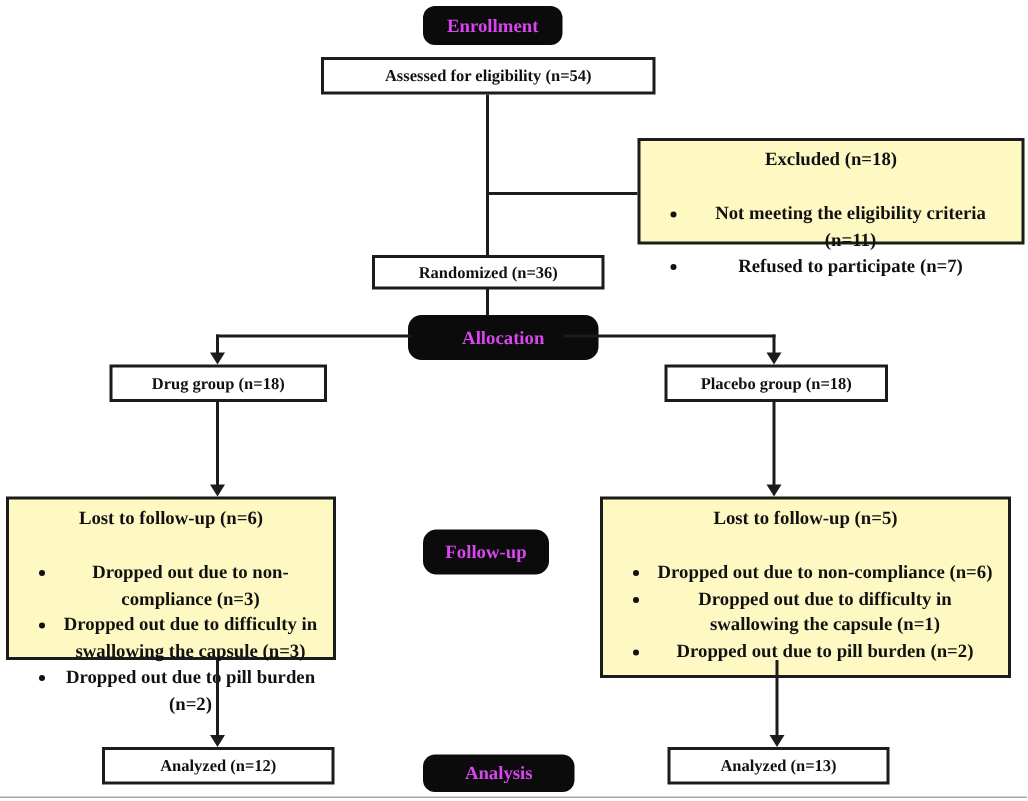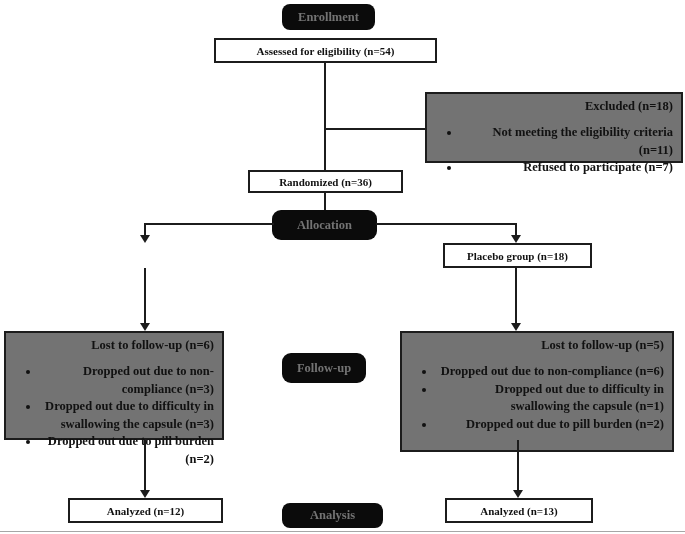--- a/index.html
+++ b/index.html
@@ -7,59 +7,60 @@
     position:relative; width:685px; height:534px; background:#ffffff;
     font-family:"Liberation Serif","DejaVu Serif",serif; font-weight:bold; color:#111;
     overflow:hidden;
   }
   .box {
     position:absolute; background:#ffffff; border:2px solid #1c1c1c;
     display:flex; align-items:center; justify-content:center;
     font-size:11px; text-align:center; box-sizing:border-box;
   }
   .listbox {
-    position:absolute; background:#737373; border:2px solid #1c1c1c;
-    box-sizing:border-box; font-size:12.5px; text-align:right;
+    position:absolute; background:#fef9c3; border:2px solid #1c1c1c;
+    box-sizing:border-box; font-size:12.5px; text-align:center;
     padding:5px 8px 4px 8px;
   }
   .listbox .title { display:block; }
-  .listbox ul { margin:10px 0 0 0; padding:0 0 0 26px; }
+  .listbox ul { margin:20px 0 0 0; padding:0 0 0 26px; }
   .listbox li { margin:0; padding:0; line-height:1.4; }
   .badge {
-    position:absolute; background:#0b0b0b; color:#737373;
+    position:absolute; background:#0b0b0b; color:#d946ef;
     display:flex; align-items:center; justify-content:center;
     font-size:12.5px; box-sizing:border-box; text-align:center;
   }
   .r8 { border-radius:8px; }
   .r9 { border-radius:9px; }
   .line { position:absolute; background:#1c1c1c; }
   .arrow {
     position:absolute; width:0; height:0;
     border-left:5px solid transparent; border-right:5px solid transparent;
     border-top:8px solid #1c1c1c;
   }
   .bottom-rule { position:absolute; left:0; top:531px; width:685px; height:1px; background:#a6a6a6; }
 </style>
 </head>
 <body>
 
 <div class="flow">
 
   <div class="badge r8" style="left:282px; top:4px; width:93px; height:26px;">Enrollment</div>
 
-  <div class="badge r9" style="left:272px; top:210px; width:105px; height:30px;">Allocation</div>
+  <div class="badge r9" style="left:272px; top:210px; width:127px; height:30px;">Allocation</div>
 
   <div class="badge r9" style="left:282px; top:353px; width:84px; height:30px;">Follow-up</div>
 
   <div class="badge r8" style="left:282px; top:503px; width:101px; height:25px;">Analysis</div>
 
   <div class="box" style="left:214px; top:38px; width:223px; height:25px;">Assessed for eligibility (n=54)</div>
 
   <div class="box" style="left:248px; top:170px; width:155px; height:23px;">Randomized (n=36)</div>
 
+  <div class="box" style="left:73px; top:243px; width:145px; height:25px;">Drug group (n=18)</div>
 
   <div class="box" style="left:443px; top:243px; width:149px; height:25px;font-family:Liberation Serif, serif;">Placebo group (n=18)</div>
 
   <div class="box" style="left:68px; top:498px; width:155px; height:25px;">Analyzed (n=12)</div>
 
   <div class="box" style="left:445px; top:498px; width:148px; height:25px;">Analyzed (n=13)</div>
 
   <div class="listbox" style="left:425px; top:92px; width:258px; height:71px;">
     <span class="title">Excluded (n=18)</span>
     <ul>

